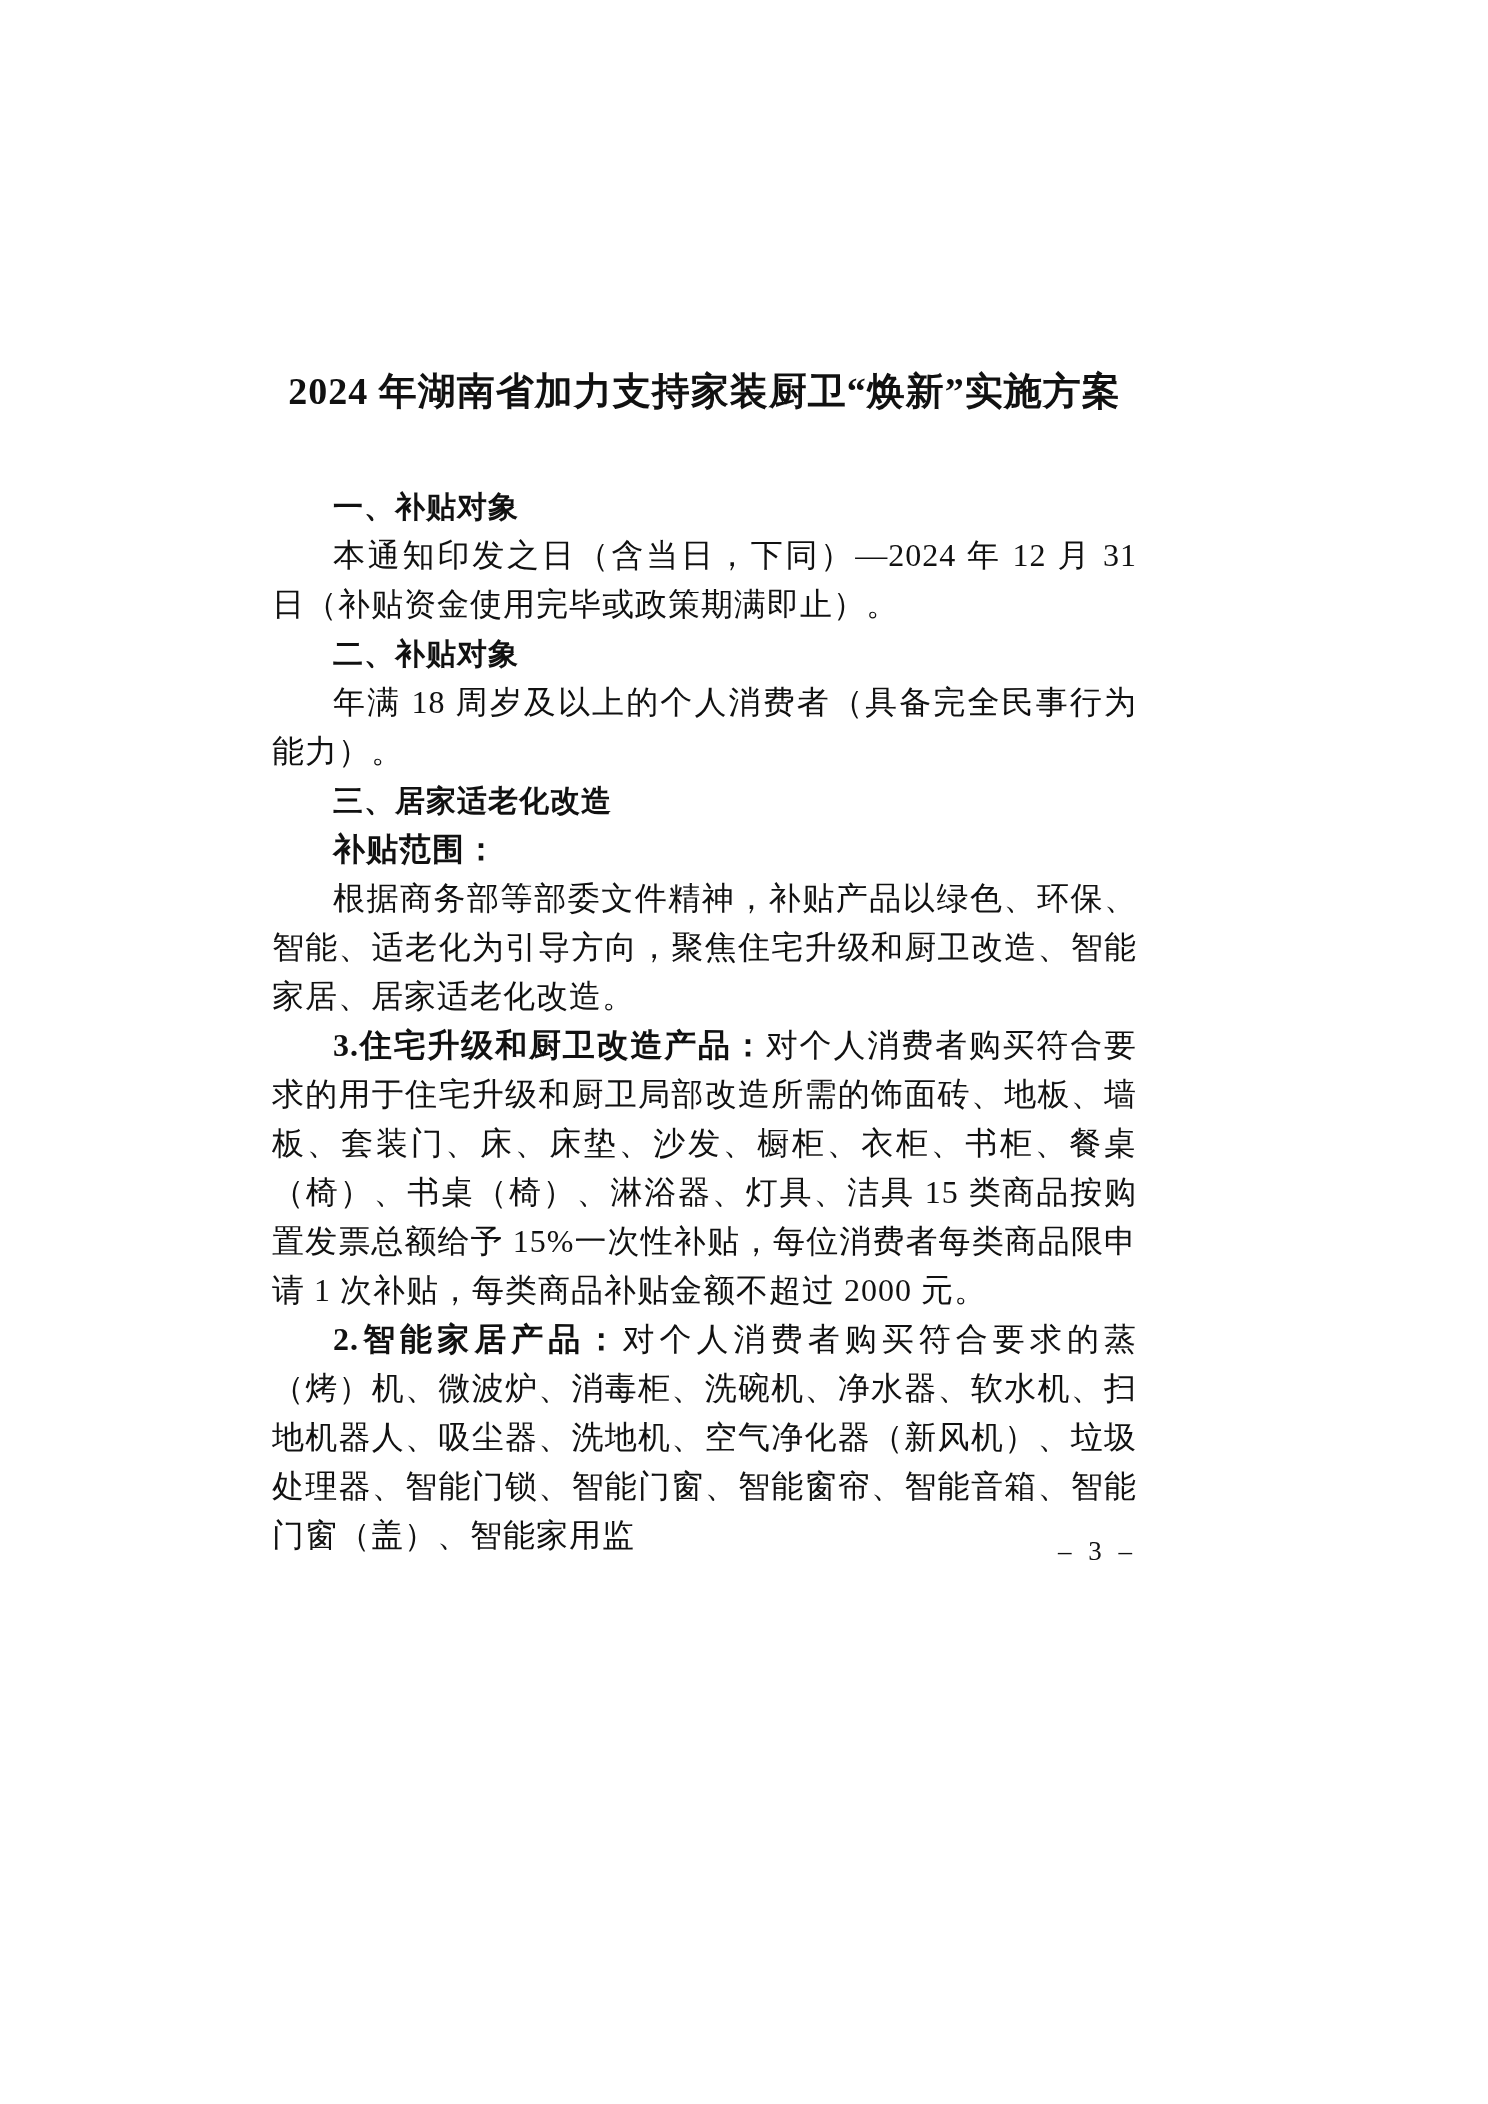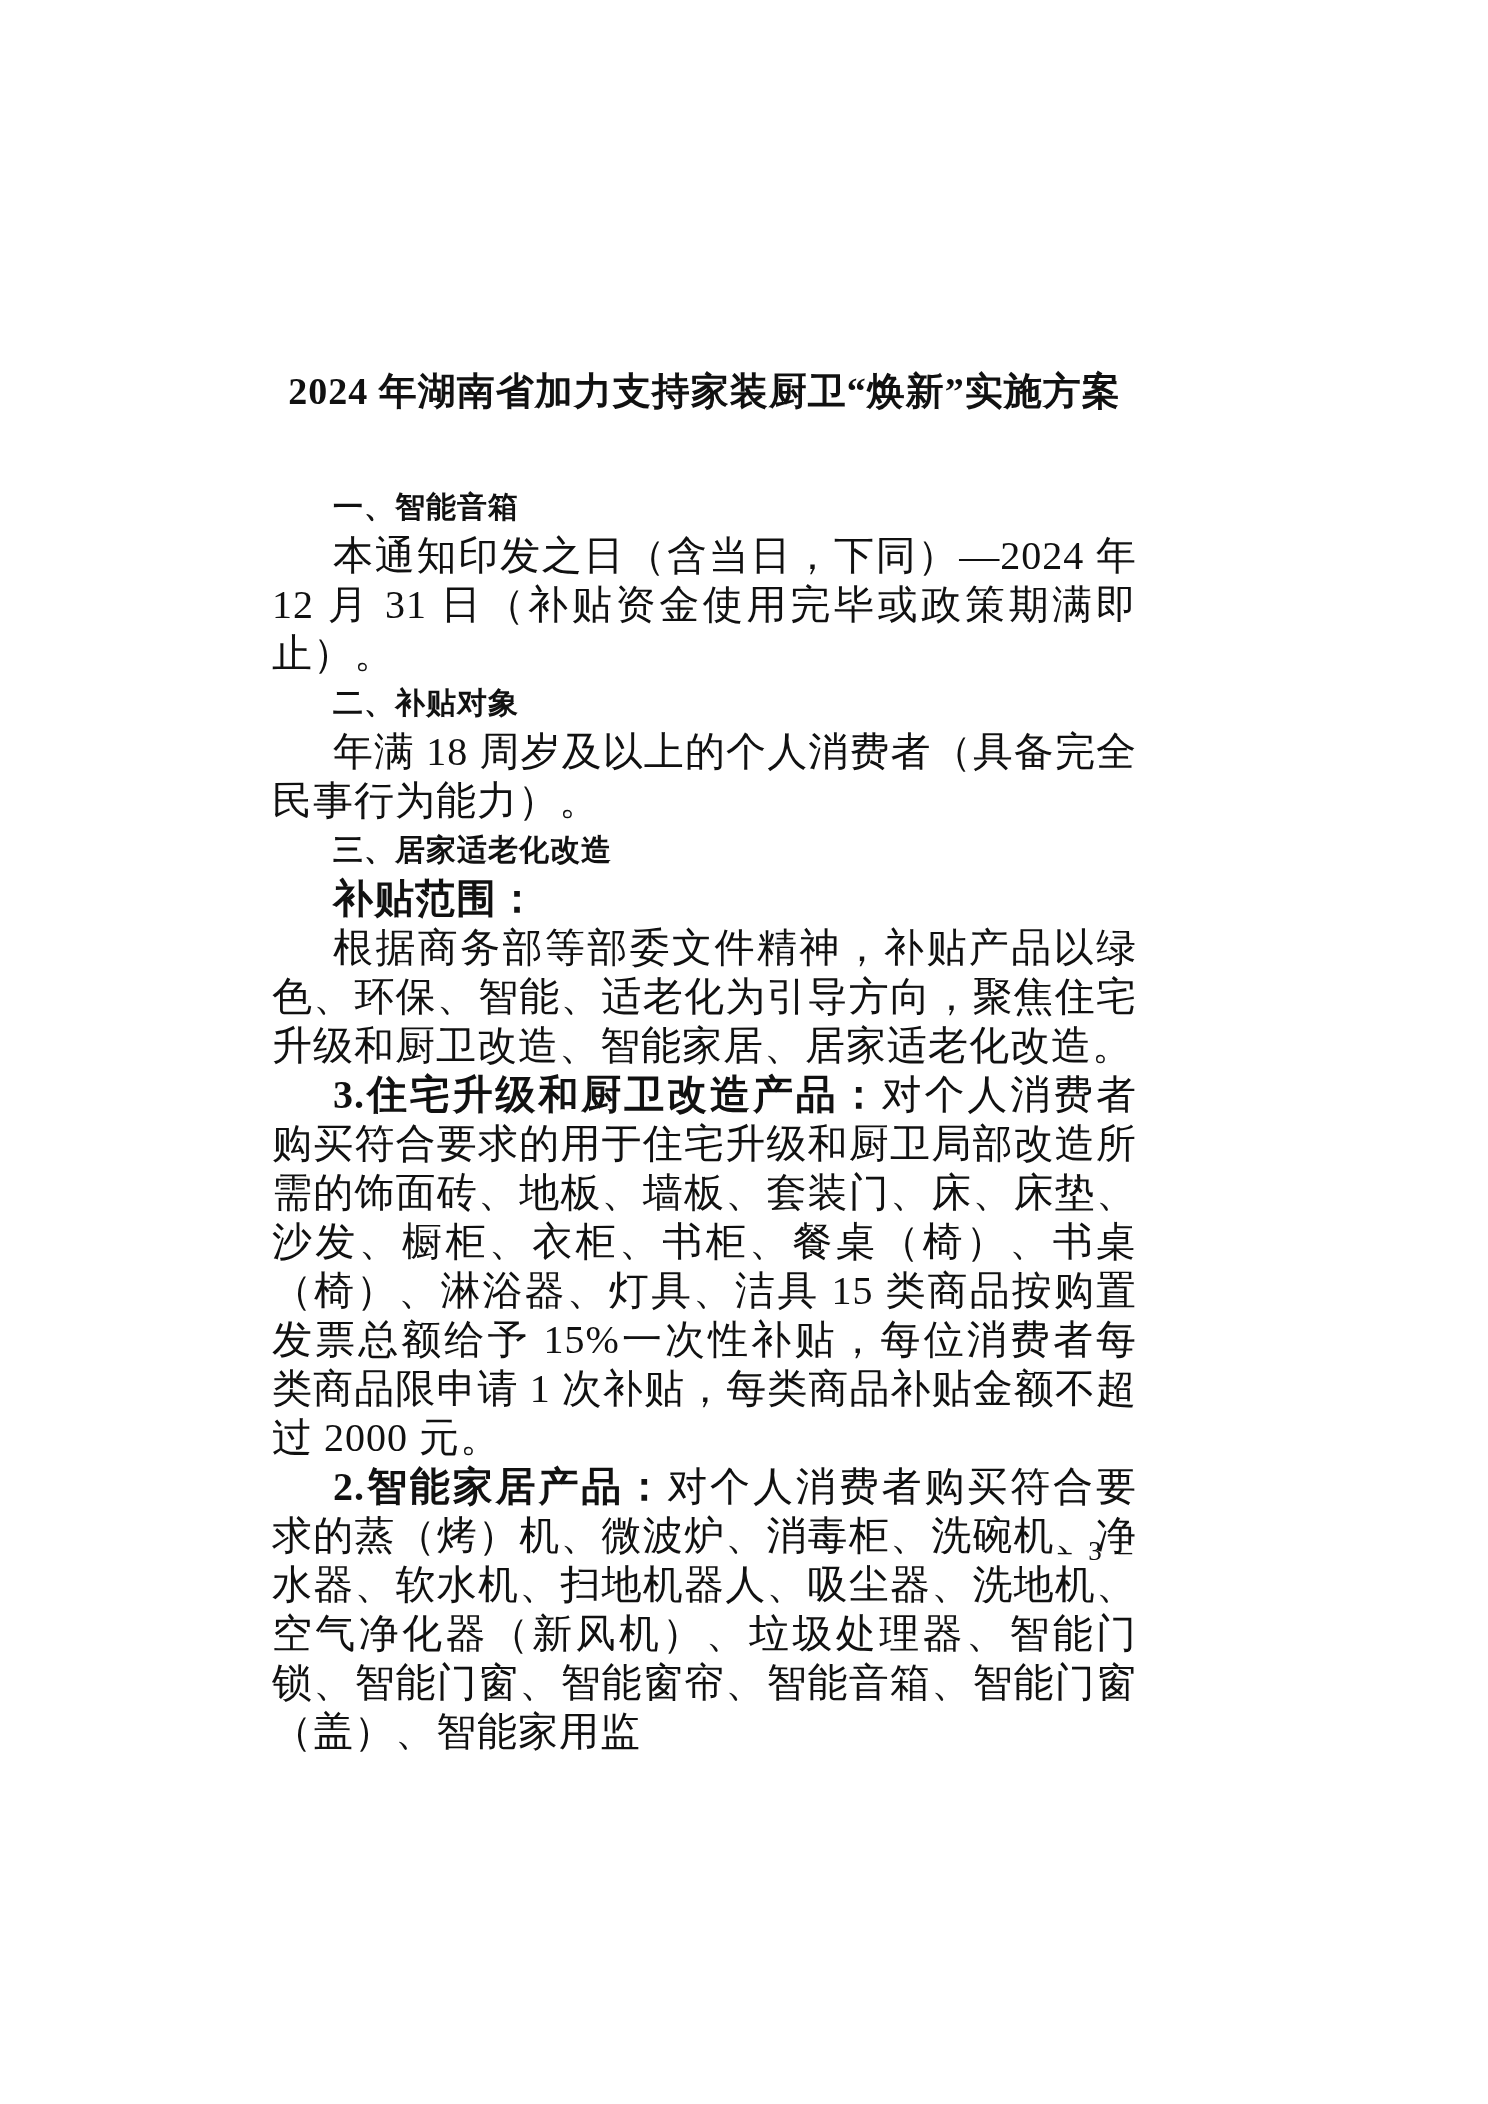--- a/index.html
+++ b/index.html
@@ -32,21 +32,21 @@
   }
   .heading {
     font-size: 30px;
     font-weight: bold;
     font-family: "Liberation Sans", sans-serif;
     line-height: 49px;
     text-indent: 61px;
     letter-spacing: 1px;
   }
   .para {
-    font-size: 40px;
+    font-size: 32px;
     line-height: 49px;
     text-indent: 61px;
     text-align: justify;
     letter-spacing: 1px;
   }
   .subheading {
     font-weight: bold;
   }
   .lead {
     font-weight: bold;
@@ -61,21 +61,21 @@
   }
 </style>
 </head>
 <body>
 
 <div class="page">
   <div class="content">
 
     <h1 class="doc-title">2024 年湖南省加力支持家装厨卫“焕新”实施方案</h1>
 
-    <h2 class="heading">一、智能音箱</h2>
+    <h2 class="heading">一、补贴对象</h2>
     <p class="para">本通知印发之日（含当日，下同）—2024 年 12 月 31 日（补贴资金使用完毕或政策期满即止）。</p>
 
     <h2 class="heading">二、补贴对象</h2>
     <p class="para">年满 18 周岁及以上的个人消费者（具备完全民事行为能力）。</p>
 
     <h2 class="heading">三、居家适老化改造</h2>
     <p class="para subheading">补贴范围：</p>
 
     <p class="para">根据商务部等部委文件精神，补贴产品以绿色、环保、智能、适老化为引导方向，聚焦住宅升级和厨卫改造、智能家居、居家适老化改造。</p>
 

